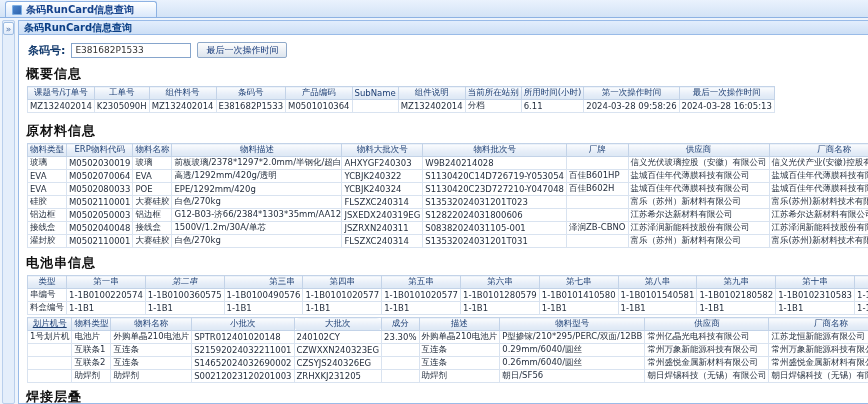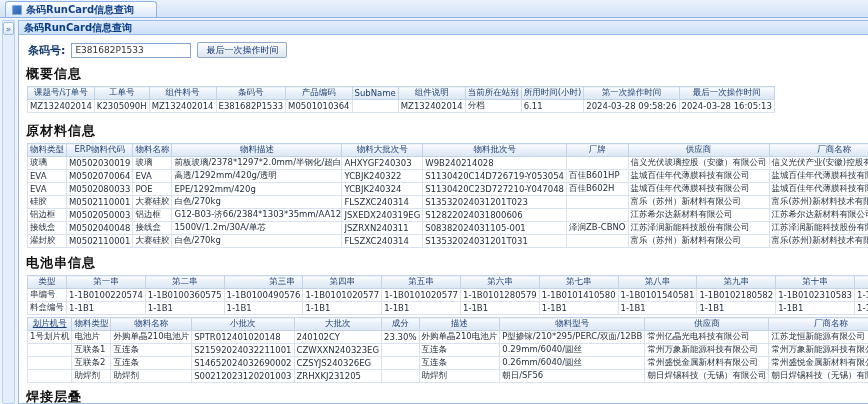--- a/index.html
+++ b/index.html
@@ -193,21 +193,21 @@
             </tr>
           </tbody>
         </table>
 
       <h2 class="sec m2">电池串信息</h2>
       <table class="grid">
           <thead>
             <tr>
               <th style="min-width: 34px;">类型</th>
               <th style="min-width: 56px;">第一串</th>
-              <th style="min-width: 56px;">第二串</th>
+              <th style="min-width: 56px; font-style: italic;">第二串</th>
               <th style="min-width: 56px; padding-left: 39px;">第三串</th>
               <th style="min-width: 56px;">第四串</th>
               <th style="min-width: 56px;">第五串</th>
               <th style="min-width: 56px;">第六串</th>
               <th style="min-width: 56px;">第七串</th>
               <th style="min-width: 56px;">第八串</th>
               <th style="min-width: 56px;">第九串</th>
               <th style="min-width: 56px;">第十串</th>
               <th style="min-width: 56px;">第十一串</th>
             </tr>

